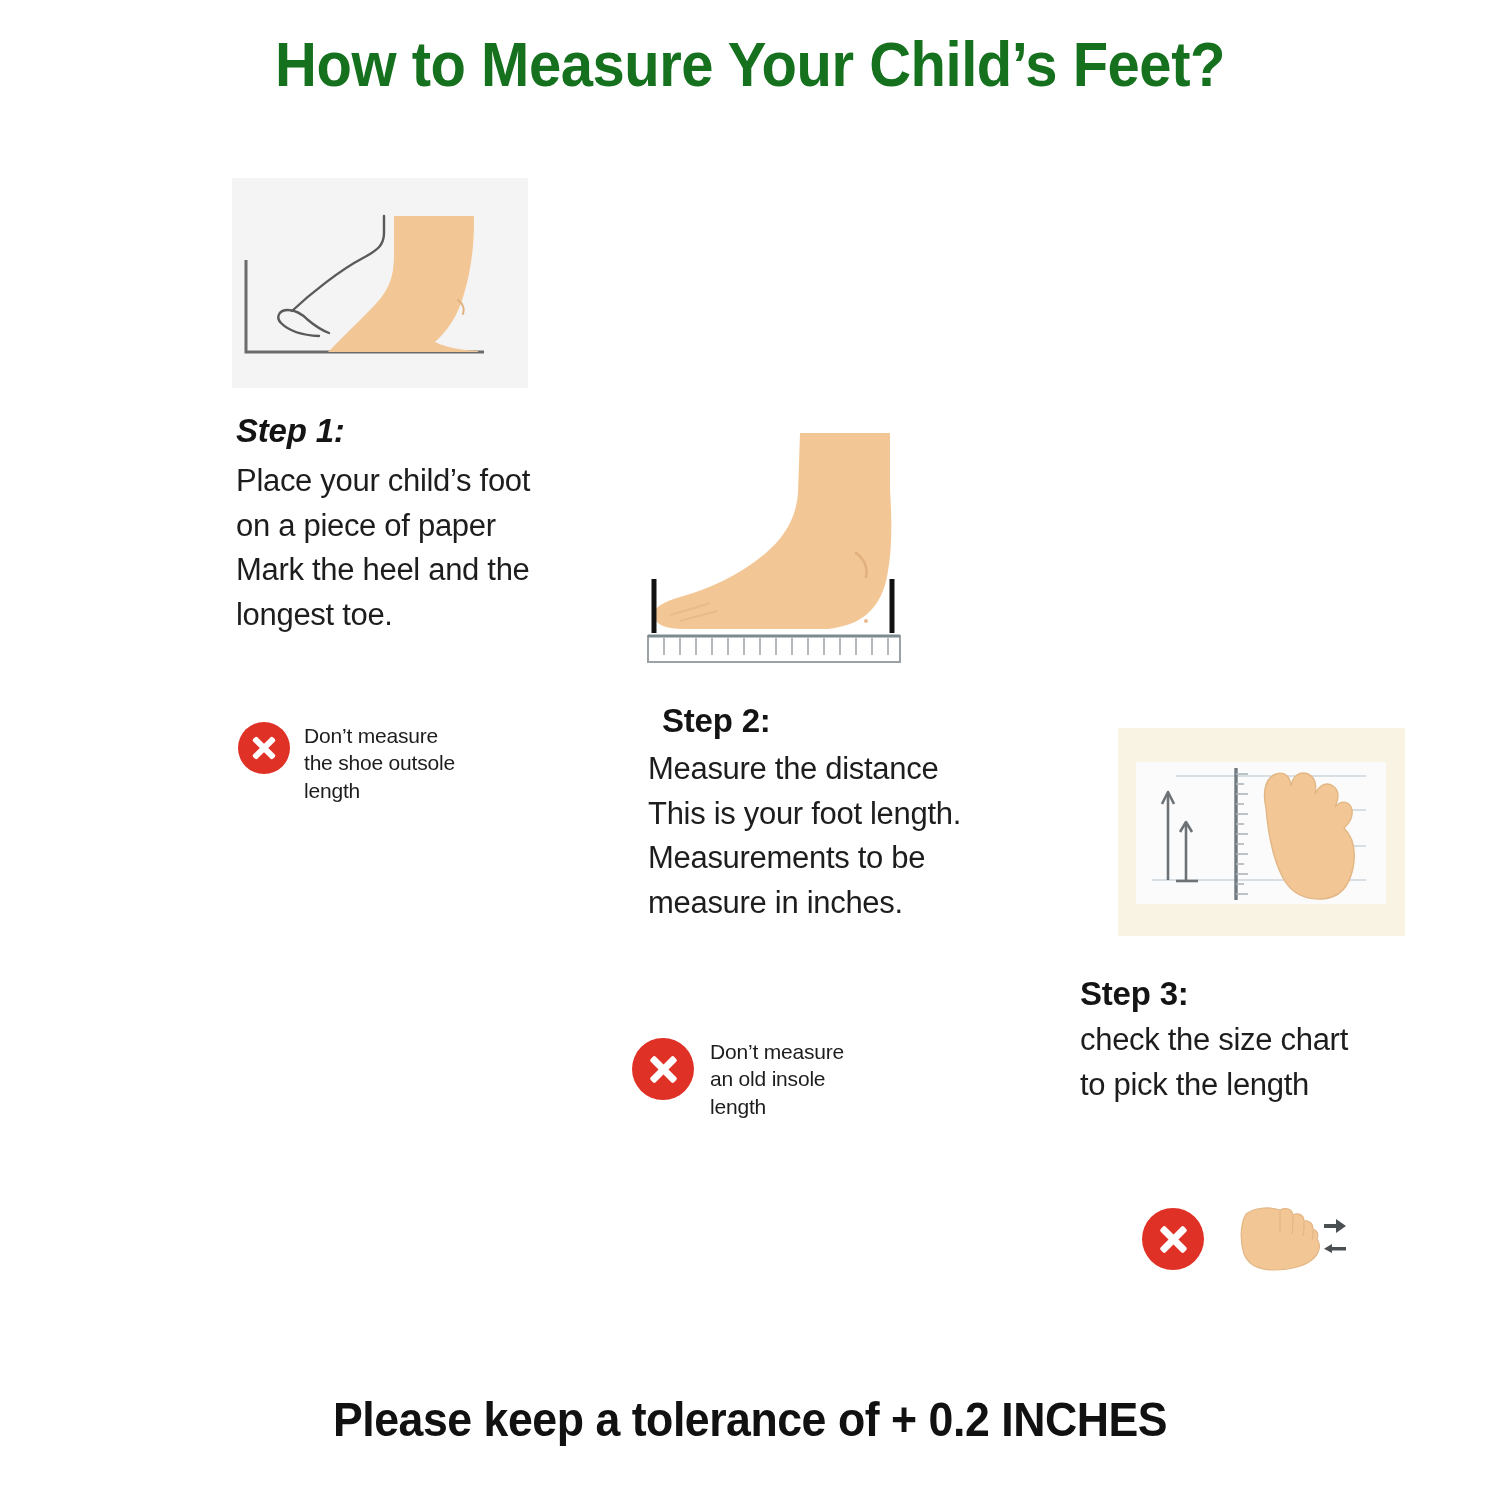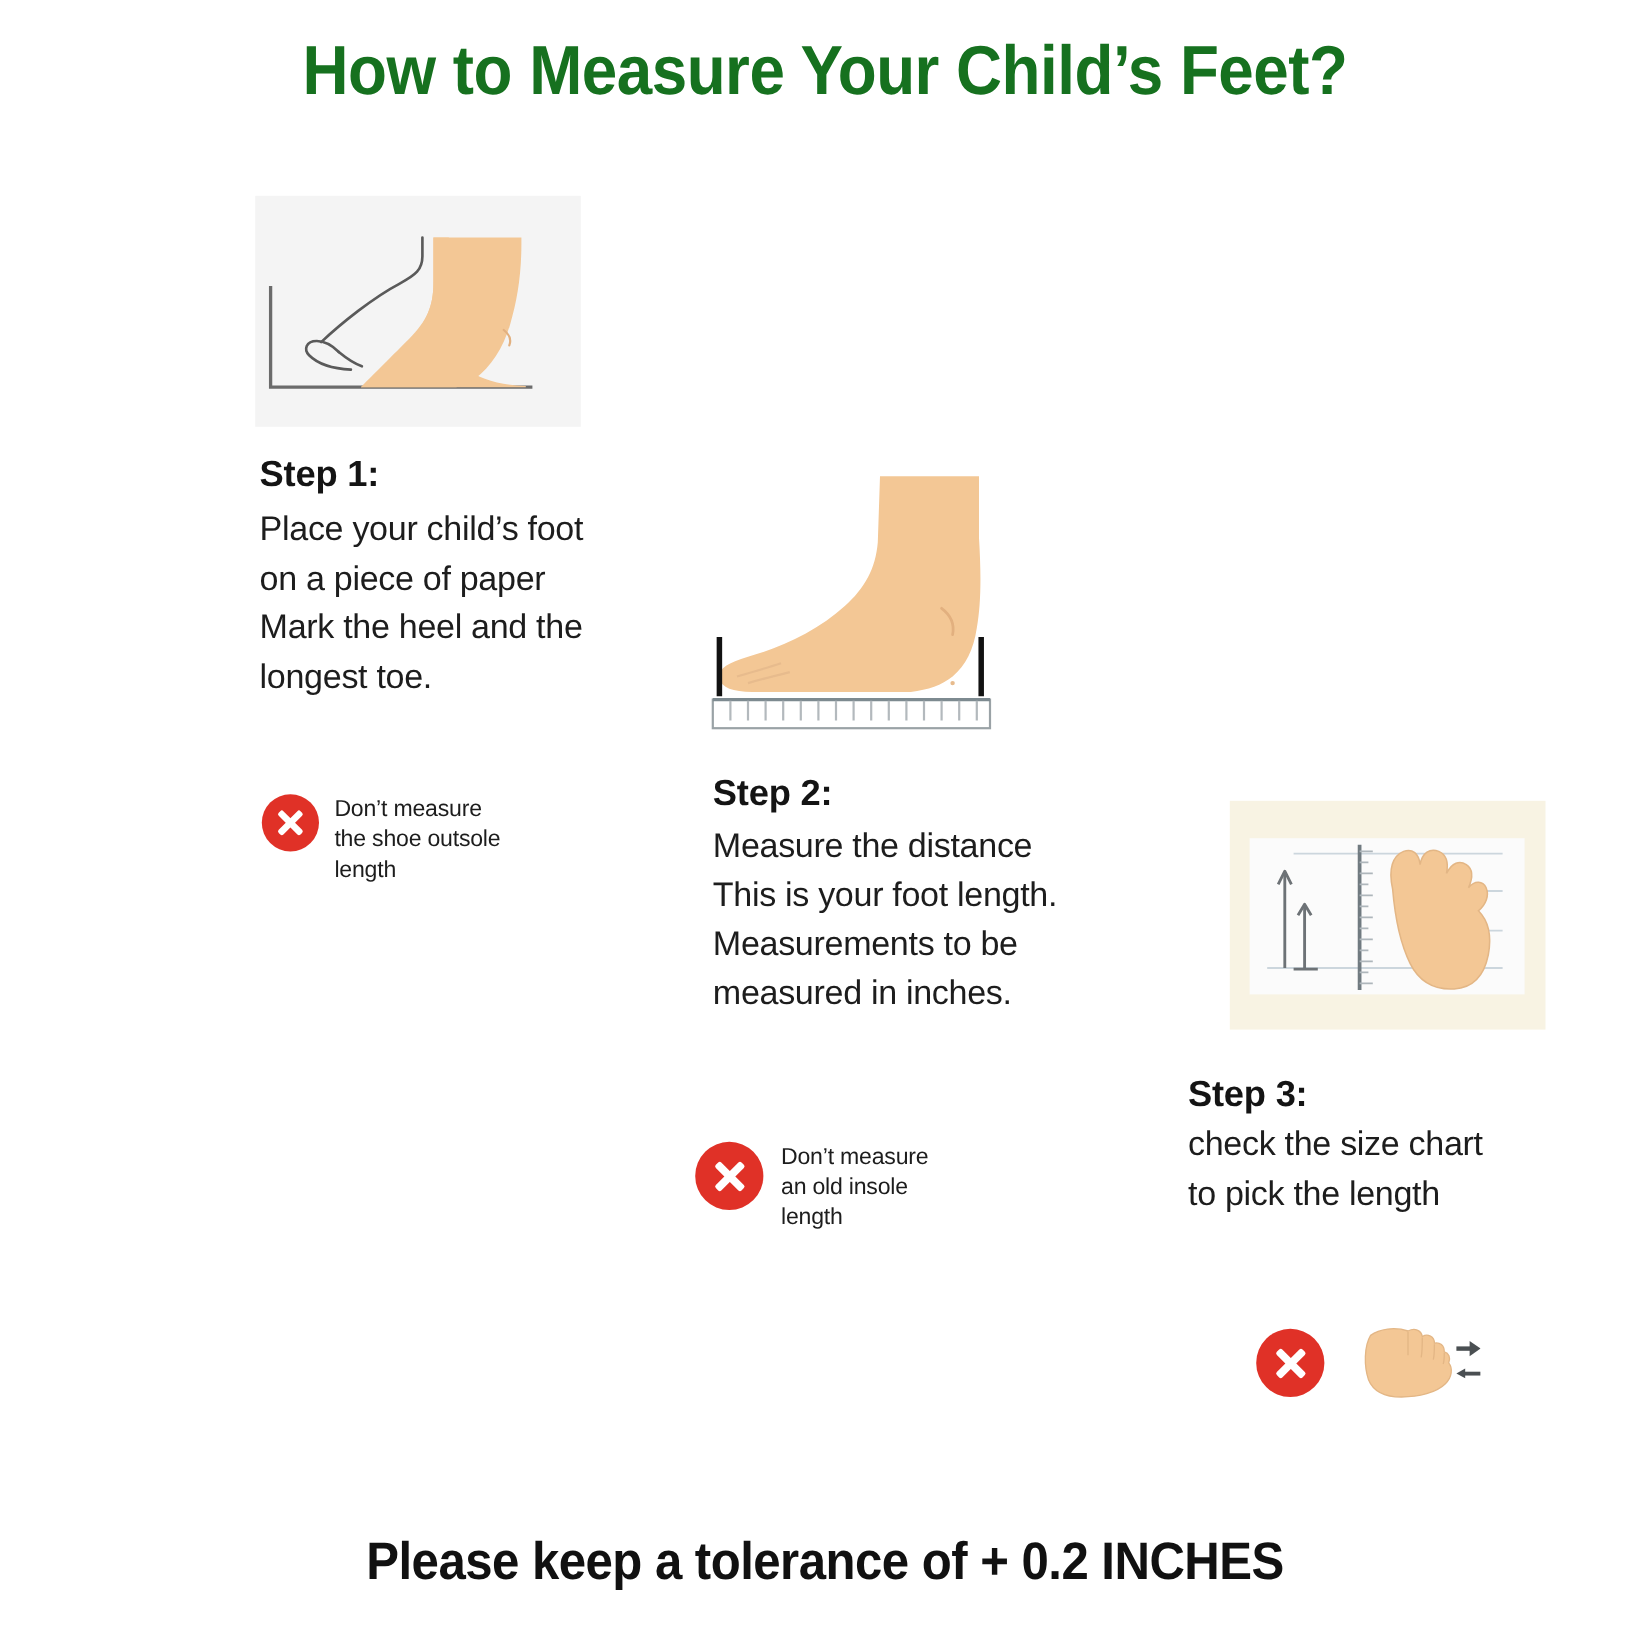--- a/index.html
+++ b/index.html
@@ -72,21 +72,21 @@
     position: absolute;
     left: 232px; top: 178px;
     width: 296px; height: 210px;
     background: #f4f4f4;
   }
   #step1-text {
     position: absolute;
     left: 236px; top: 412px;
     width: 340px;
   }
-  #step1-head { margin-bottom: 8px; }
+  #step1-head { margin-bottom: 8px; font-style: italic; }
   #step1-warn {
     position: absolute;
     left: 238px; top: 722px;
     width: 300px;
   }
   #step1-warn .xcircle { width: 52px; height: 52px; margin-right: 14px; }
   #step1-warn .xcircle::before, #step1-warn .xcircle::after {
     width: 28px; height: 6px; margin-left: -14px; margin-top: -3px;
   }
   #step1-warn .xcircle::before { transform: rotate(45deg); }
@@ -96,21 +96,21 @@
   #step2-image {
     position: absolute;
     left: 640px; top: 425px;
     width: 300px; height: 240px;
   }
   #step2-text {
     position: absolute;
     left: 648px; top: 702px;
     width: 430px;
   }
-  #step2-head { margin-bottom: 6px; }
+  #step2-head { margin-bottom: 6px; margin-left: 14px; }
   #step2-warn {
     position: absolute;
     left: 632px; top: 1038px;
     width: 310px;
   }
   #step2-warn .xcircle { width: 62px; height: 62px; margin-right: 16px; }
   #step2-warn .xcircle::before, #step2-warn .xcircle::after {
     width: 33px; height: 7px; margin-left: -16.5px; margin-top: -3.5px;
   }
   #step2-warn .xcircle::before { transform: rotate(45deg); }
@@ -245,21 +245,21 @@
       <line x1="248" y1="212" x2="248" y2="230"></line>
     </g>
   </svg>
 </div>
 
 <div id="step2-text">
   <div class="step-head" id="step2-head">Step 2:</div>
   <div class="step-body">Measure the distance</div>
   <div class="step-body">This is your foot length.</div>
   <div class="step-body">Measurements to be</div>
-  <div class="step-body">measured in inches.</div>
+  <div class="step-body">measure in inches.</div>
 </div>
 
 <div id="step2-warn" class="warn-row">
   <div class="xcircle"></div>
   <div class="warn-text">
     <div>Don’t measure</div>
     <div>an old insole</div>
     <div>length</div>
   </div>
 </div>

